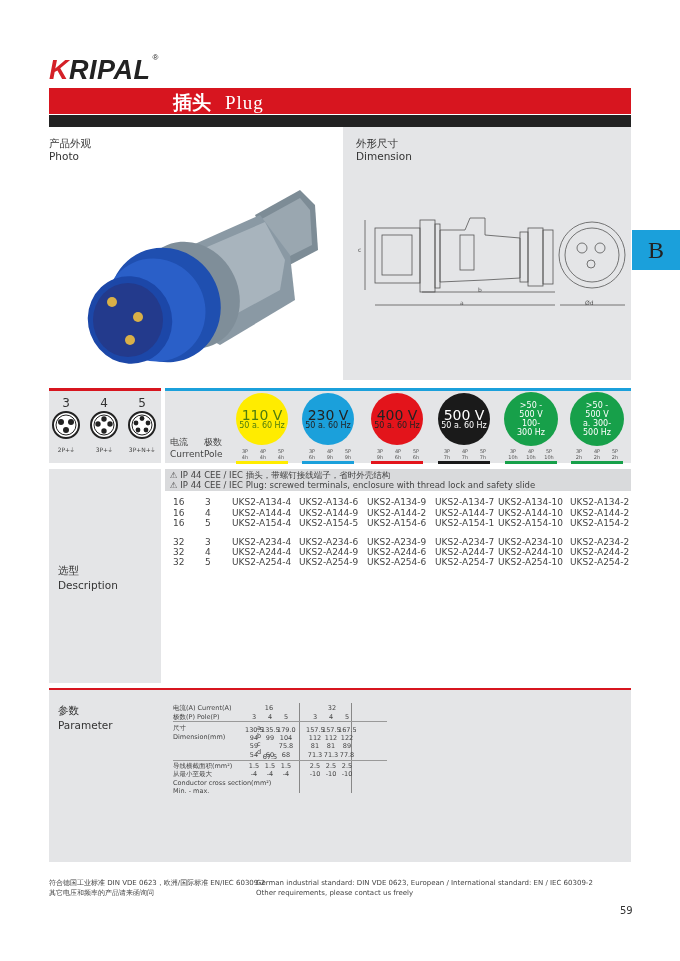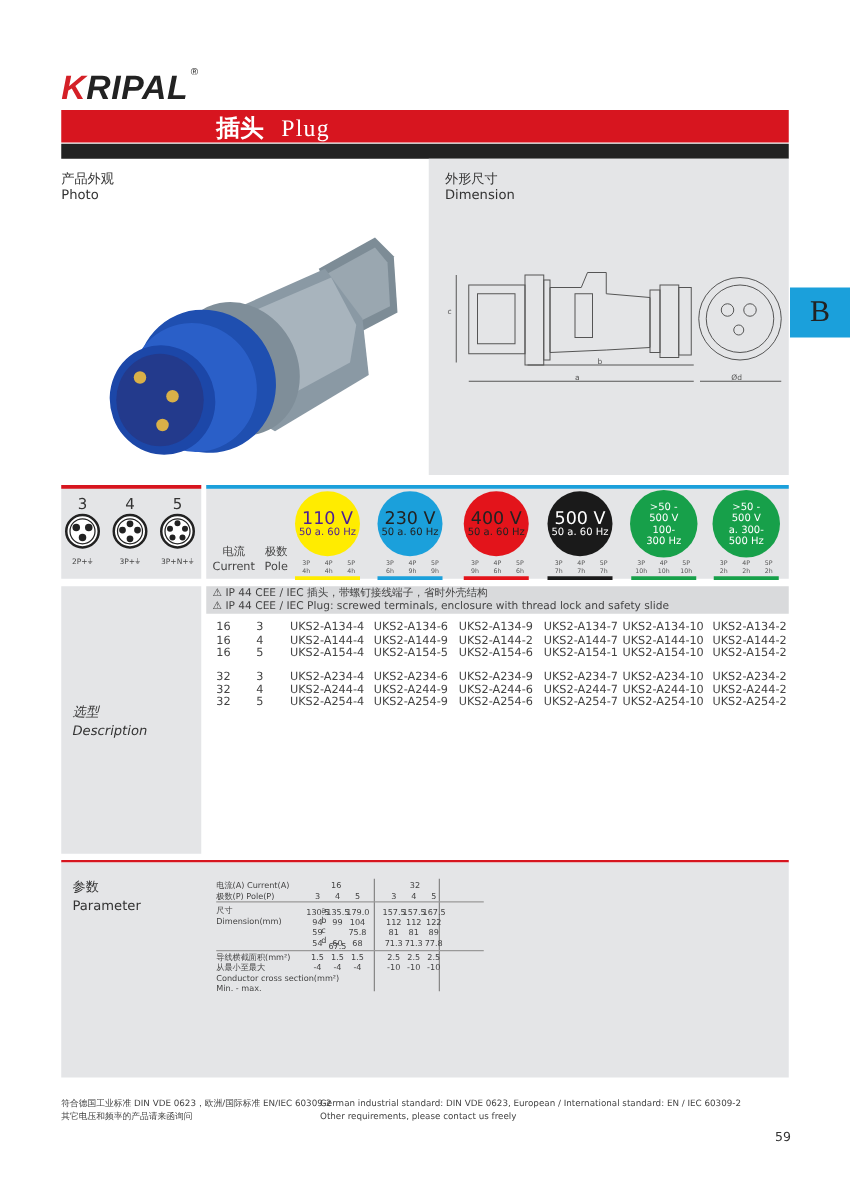--- a/index.html
+++ b/index.html
@@ -20,25 +20,25 @@
   .gray { background: #e4e5e7; }
   .pole-box { left: 49px; top: 388px; width: 112px; height: 75px; }
   .pole-topline { left: 49px; top: 388px; width: 112px; height: 3px; background: #d7151f; }
   .volt-box { left: 165px; top: 388px; width: 466px; height: 75px; }
   .volt-topline { left: 165px; top: 388px; width: 466px; height: 3px; background: #1ba0db; }
   .pole-item { position: absolute; text-align: center; width: 36px; }
   .pole-num { font-size: 12px; color: #333; }
   .pole-caption { font-size: 6px; color: #444; margin-top: 2px; }
   .circle { position: absolute; border-radius: 50%; display: flex; flex-direction: column; align-items: center; justify-content: center; text-align: center; line-height: 1; }
   .cur-label { left: 170px; top: 436px; font-size: 9px; line-height: 12px; color: #444; }
-  .cur-label span { display: inline-block; width: 34px; text-align: center; }
+  .cur-label span { display: inline-block; width: 34px; }
   .pf { position: absolute; font-size: 5px; color: #555; text-align: center; width: 14px; line-height: 6px; }
   .colorline { position: absolute; top: 461px; height: 3px; width: 52px; }
   .desc-box { left: 49px; top: 469px; width: 112px; height: 214px; }
-  .desc-label { left: 58px; top: 563px; font-size: 10.5px; line-height: 15px; color: #333; font-style: italic; }
+  .desc-label { left: 58px; top: 563px; font-size: 10.5px; line-height: 15px; color: #333; }
   .ip-box { left: 165px; top: 469px; width: 466px; height: 22px; background: #d9dadc; }
   .ip-text { left: 170px; top: 470px; font-size: 8.5px; line-height: 10px; color: #444; }
   .row { position: absolute; left: 173px; font-size: 9px; line-height: 11px; color: #444; white-space: nowrap; }
   .row span { position: absolute; top: 0; }
   .param-topline { left: 49px; top: 688px; width: 582px; height: 2px; background: #d7151f; }
   .param-box { left: 49px; top: 690px; width: 582px; height: 172px; }
   .param-label { left: 58px; top: 703px; font-size: 10.5px; line-height: 15px; color: #333; }
   .ptab { left: 173px; top: 703px; font-size: 6.5px; color: #444; line-height: 8px; }
   .ptab .r { position: absolute; white-space: nowrap; }
   .ptab .c { position: absolute; text-align: center; width: 18px; }
@@ -162,21 +162,21 @@
   <div class="pole-caption">3P+N+⏚</div>
 </div>
 
 <div class="abs volt-box gray"></div>
 <div class="abs volt-topline"></div>
 <div class="abs cur-label">
   <div><span>电流</span><span>极数</span></div>
   <div><span>Current</span><span>Pole</span></div>
 </div>
 
-<div class="circle" style="left:236px;top:393px;width:52px;height:52px;background:#ffec00;color:#4c1d95;">
+<div class="circle" style="left:236px;top:393px;width:52px;height:52px;background:#ffec00;color:#4d7c0f;">
   <div style="font-size:14px;">110 V</div>
   <div style="font-size:8px;">50 a. 60 Hz</div>
 </div>
 <div class="circle" style="left:302px;top:393px;width:52px;height:52px;background:#1ba0db;color:#222;">
   <div style="font-size:14px;">230 V</div>
   <div style="font-size:8px;">50 a. 60 Hz</div>
 </div>
 <div class="circle" style="left:371px;top:393px;width:52px;height:52px;background:#e3141b;color:#222;">
   <div style="font-size:14px;">400 V</div>
   <div style="font-size:8px;">50 a. 60 Hz</div>

